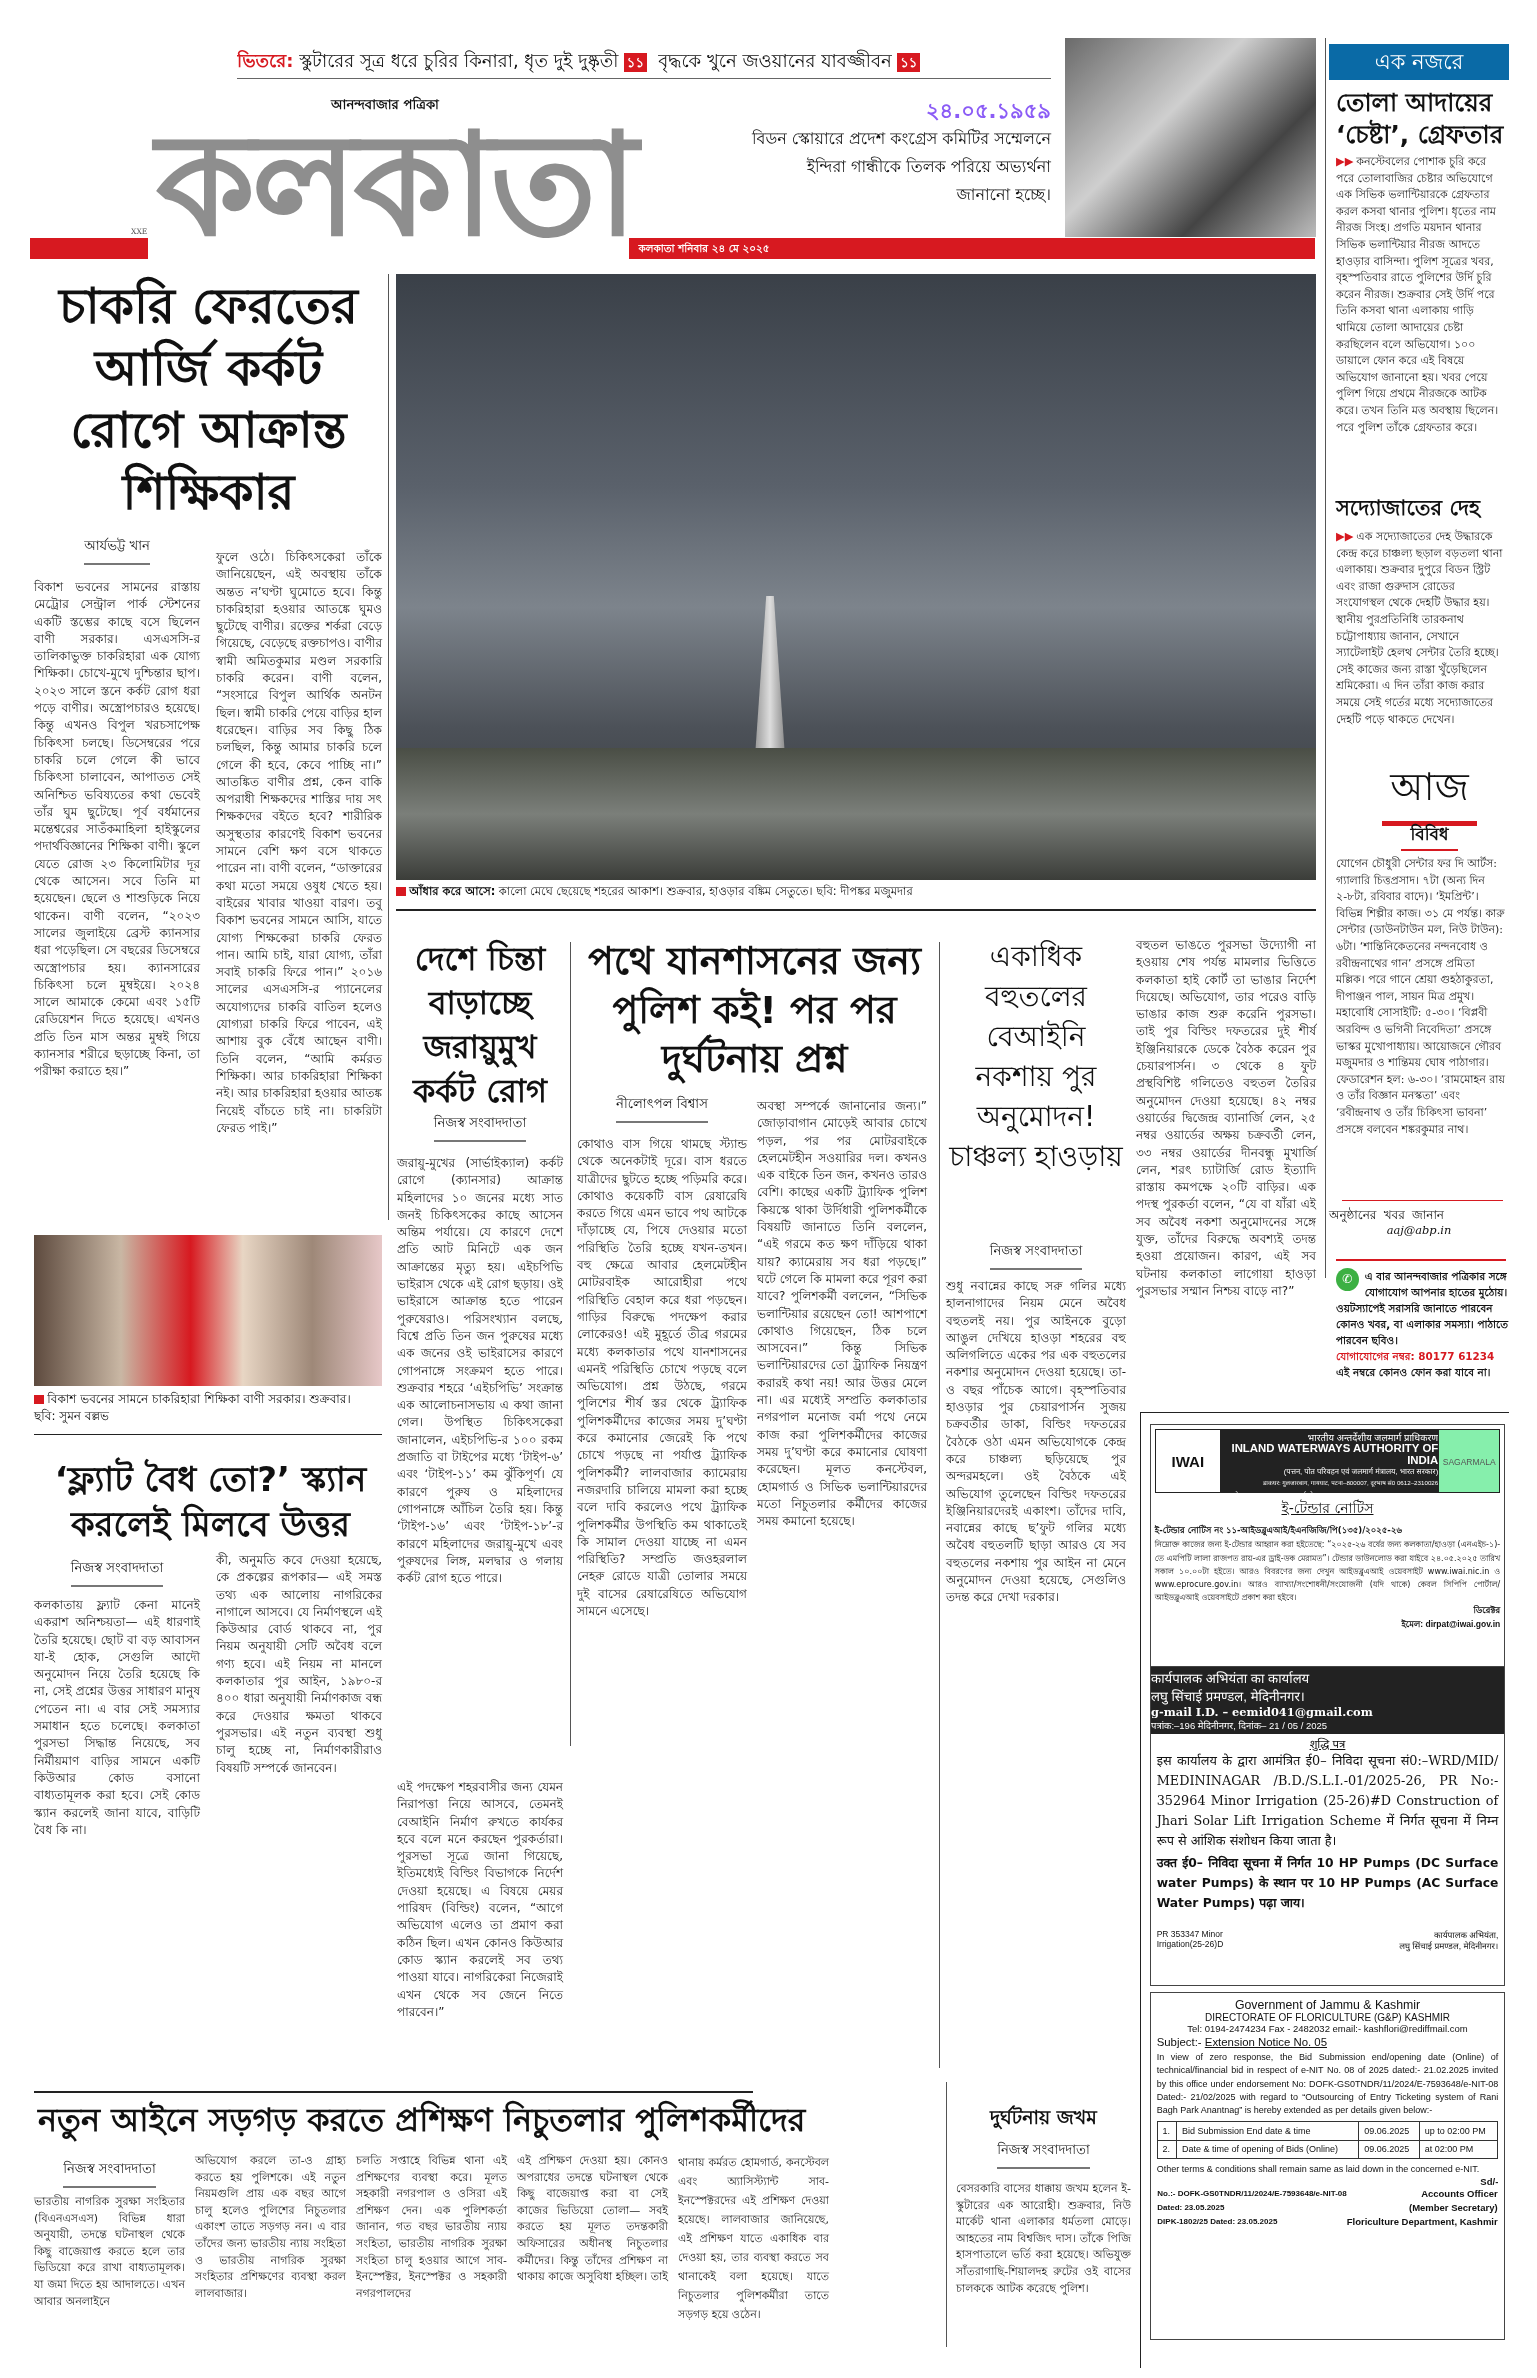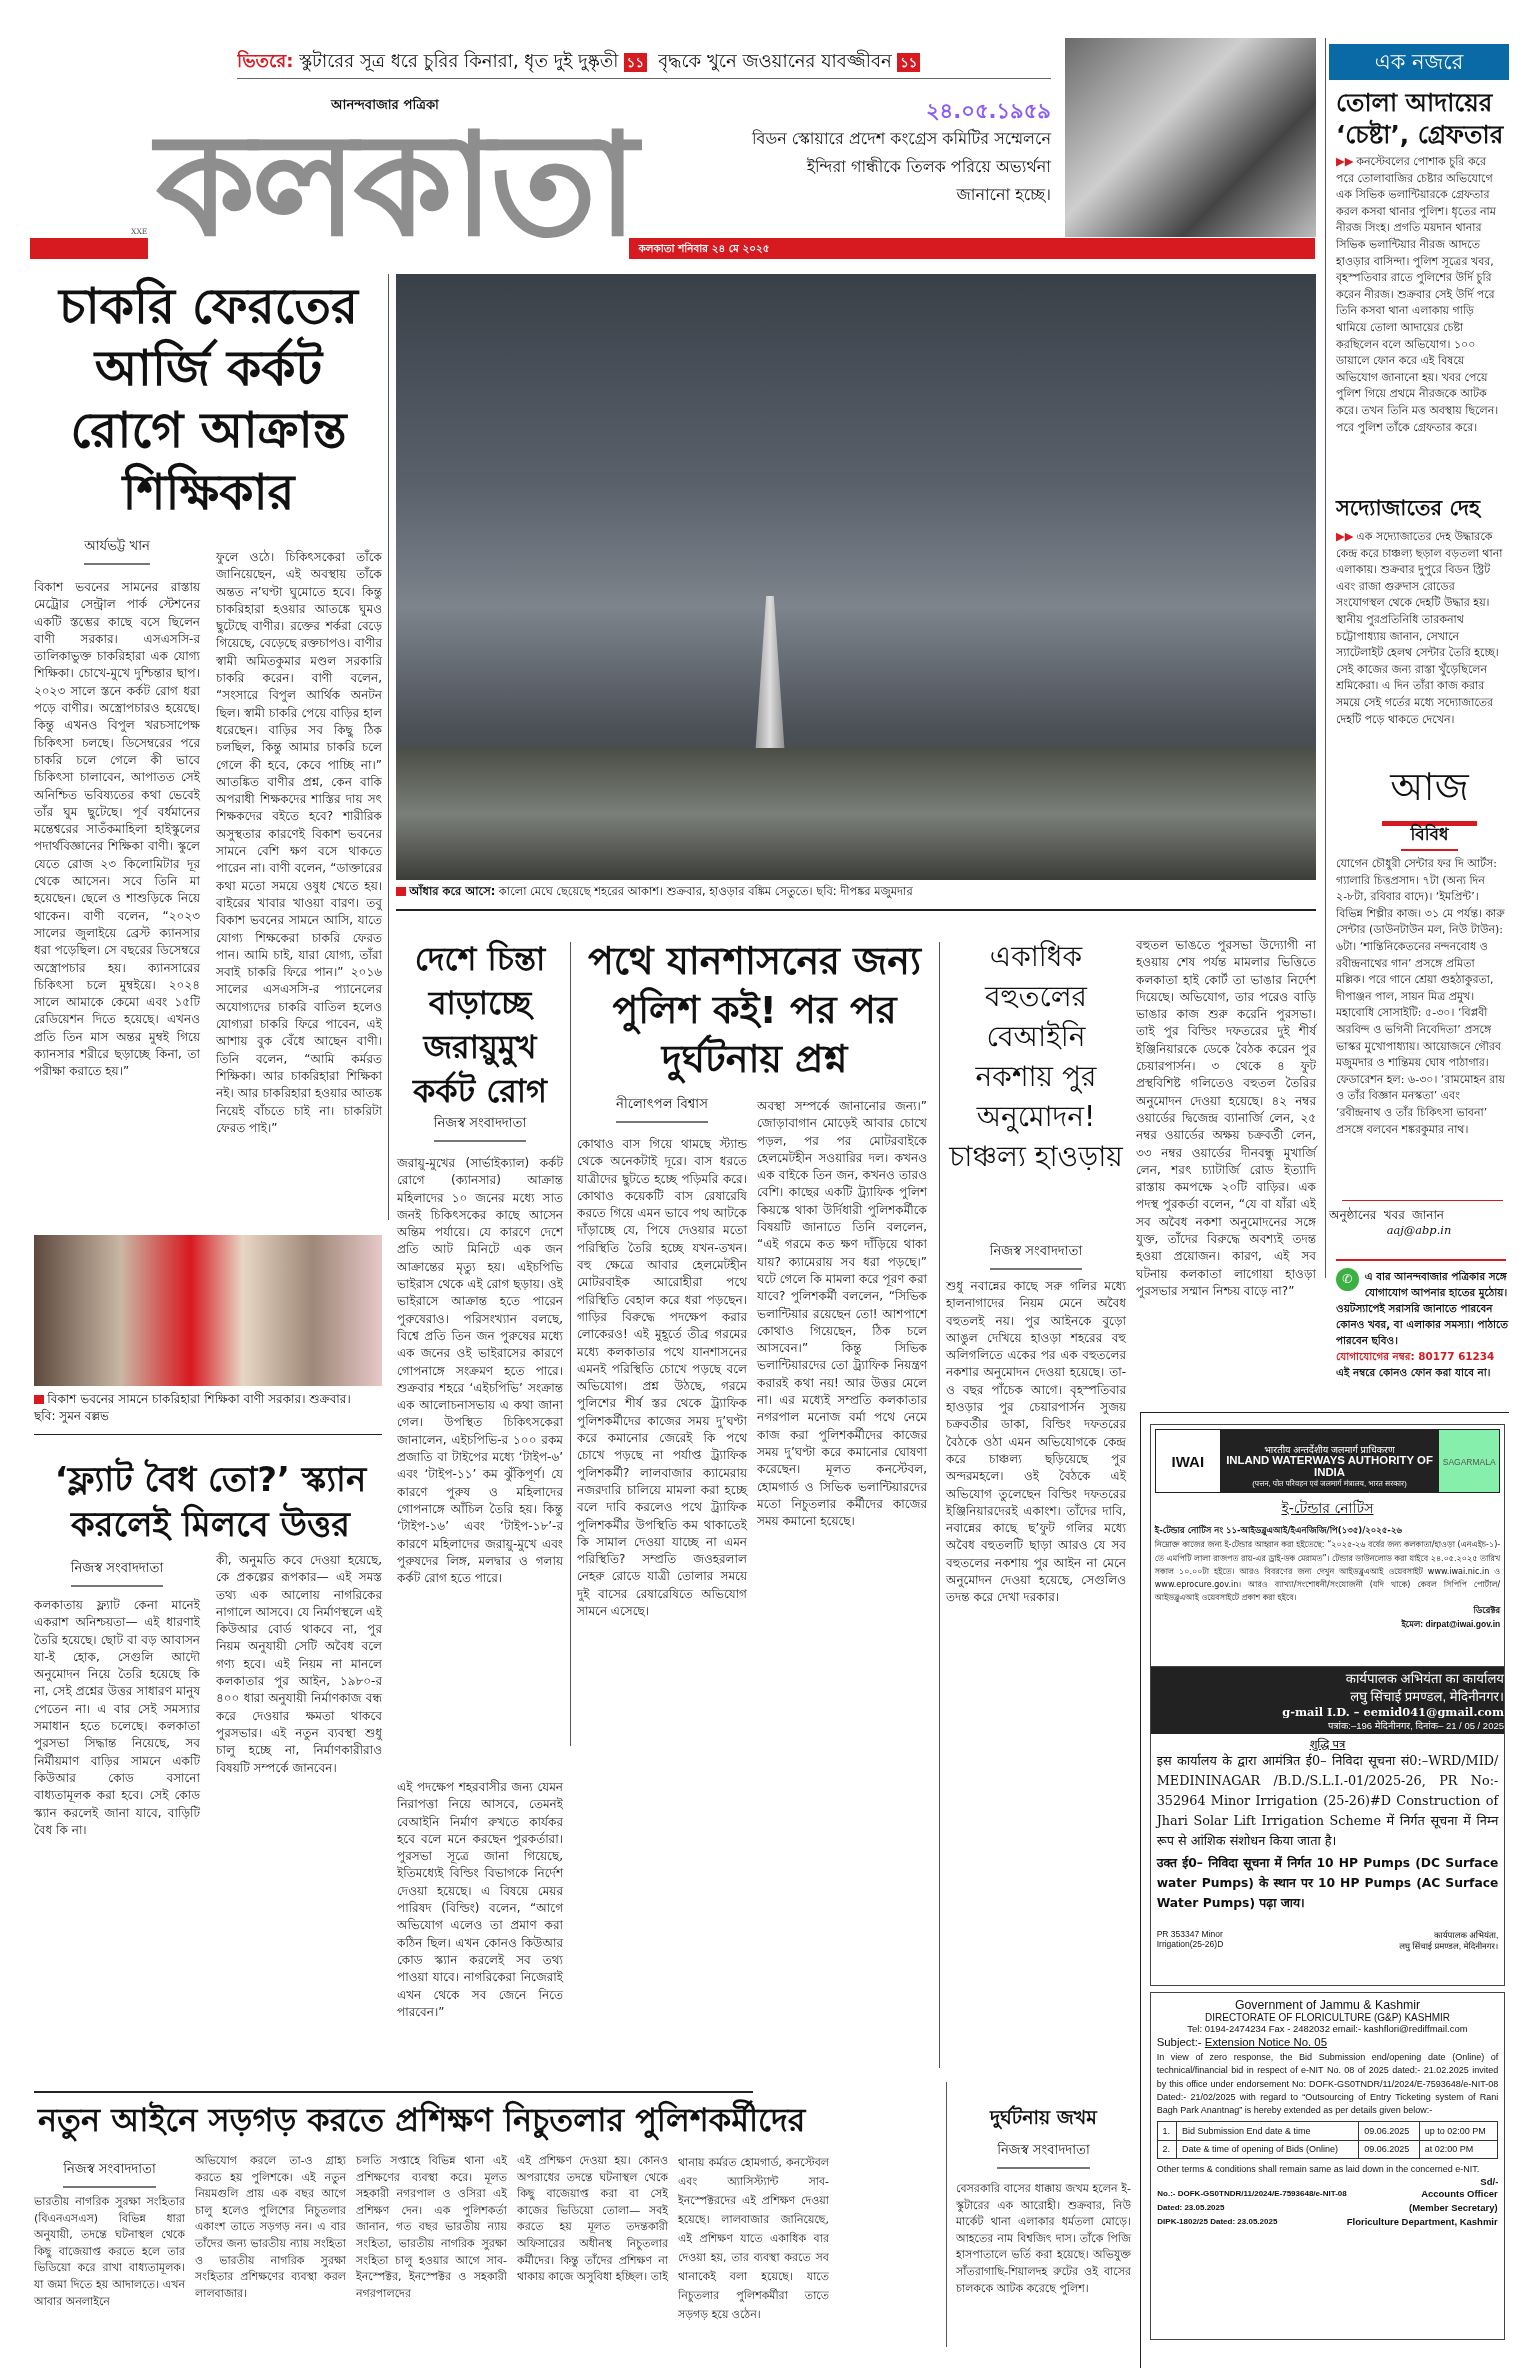--- a/index.html
+++ b/index.html
@@ -119,38 +119,38 @@
   <div class="bylinewrap"><span class="byline">নিজস্ব সংবাদদাতা</span></div>
 </div>
 <div class="abs txt" style="left:946px;top:1278px;width:180px">শুধু নবান্নের কাছে সরু গলির মধ্যে হালনাগাদের নিয়ম মেনে অবৈধ বহুতলই নয়। পুর আইনকে বুড়ো আঙুল দেখিয়ে হাওড়া শহরের বহু অলিগলিতে একের পর এক বহুতলের নকশার অনুমোদন দেওয়া হয়েছে। তা-ও বছর পাঁচেক আগে। বৃহস্পতিবার হাওড়ার পুর চেয়ারপার্সন সুজয় চক্রবর্তীর ডাকা, বিল্ডিং দফতরের বৈঠকে ওঠা এমন অভিযোগকে কেন্দ্র করে চাঞ্চল্য ছড়িয়েছে পুর অন্দরমহলে। ওই বৈঠকে এই অভিযোগ তুলেছেন বিল্ডিং দফতরের ইঞ্জিনিয়ারদেরই একাংশ। তাঁদের দাবি, নবান্নের কাছে ছ’ফুট গলির মধ্যে অবৈধ বহুতলটি ছাড়া আরও যে সব বহুতলের নকশায় পুর আইন না মেনে অনুমোদন দেওয়া হয়েছে, সেগুলিও তদন্ত করে দেখা দরকার।</div>
 <div class="abs txt" style="left:1136px;top:937px;width:180px">বহুতল ভাঙতে পুরসভা উদ্যোগী না হওয়ায় শেষ পর্যন্ত মামলার ভিত্তিতে কলকাতা হাই কোর্ট তা ভাঙার নির্দেশ দিয়েছে। অভিযোগ, তার পরেও বাড়ি ভাঙার কাজ শুরু করেনি পুরসভা। তাই পুর বিল্ডিং দফতরের দুই শীর্ষ ইঞ্জিনিয়ারকে ডেকে বৈঠক করেন পুর চেয়ারপার্সন। ৩ থেকে ৪ ফুট প্রস্থবিশিষ্ট গলিতেও বহুতল তৈরির অনুমোদন দেওয়া হয়েছে। ৪২ নম্বর ওয়ার্ডের দ্বিজেন্দ্র ব্যানার্জি লেন, ২৫ নম্বর ওয়ার্ডের অক্ষয় চক্রবর্তী লেন, ৩৩ নম্বর ওয়ার্ডের দীনবন্ধু মুখার্জি লেন, শরৎ চ্যাটার্জি রোড ইত্যাদি রাস্তায় কমপক্ষে ২০টি বাড়ির। এক পদস্থ পুরকর্তা বলেন, “যে বা যাঁরা এই সব অবৈধ নকশা অনুমোদনের সঙ্গে যুক্ত, তাঁদের বিরুদ্ধে অবশ্যই তদন্ত হওয়া প্রয়োজন। কারণ, এই সব ঘটনায় কলকাতা লাগোয়া হাওড়া পুরসভার সম্মান নিশ্চয় বাড়ে না?”</div>
 
 <div class="abs" style="left:1140px;top:1412px;width:369px;height:956px;border-left:1.9px solid #222;border-top:1.9px solid #222"></div>
 
 <div class="abs ad" style="left:1150px;top:1424px;width:355px;height:246px;padding:3.8px">
   <div style="display:flex;height:64px;background:#222;color:#fff">
     <div style="width:66px;background:#fff;color:#111;font-weight:bold;font-size:15px;text-align:center;line-height:64px;border:0.9px solid #222">IWAI</div>
-    <div style="flex:1;text-align:center;font-size:7.6px;line-height:11.4px;padding-top:15px">
+    <div style="flex:1;text-align:right;font-size:7.6px;line-height:11.4px;padding-top:3px">
       <div style="font-size:9.5px">भारतीय अन्तर्देशीय जलमार्ग प्राधिकरण</div>
       <div style="font-weight:bold;font-size:11.4px">INLAND WATERWAYS AUTHORITY OF INDIA</div>
       <div>(पत्तन, पोत परिवहन एवं जलमार्ग मंत्रालय, भारत सरकार)</div>
       <div style="font-size:6.2px">डाकघर: गुलजारबाग, गायघाट, पटना–800007, दूरभाष सं0 0612–2310026</div>
       <div style="font-size:6.2px">वेबसाइट: http://iwai.nic.in, ई–मेल: iwaiptn@rediffmail.com, dirpat@iwai.gov.in</div>
     </div>
     <div style="width:62px;background:#86efac;color:#555;font-size:8.5px;text-align:center;line-height:64px;border:0.9px solid #222">SAGARMALA</div>
   </div>
   <div style="text-align:center;font-family:'DejaVu Sans',sans-serif;font-size:14px;text-decoration:underline;margin:3.8px 0">ই-টেন্ডার নোটিস</div>
   <div style="font-family:'DejaVu Sans',sans-serif;font-size:8.5px;font-weight:bold">ই-টেন্ডার নোটিস নং ১১-আইডব্লুএআই/ইএনজিজি/পি(১৩৫)/২০২৫-২৬</div>
   <div style="font-family:'DejaVu Sans',sans-serif;font-size:8px;line-height:13.2px;text-align:justify">নিম্নোক্ত কাজের জন্য ই-টেন্ডার আহ্বান করা হইতেছে: “২০২৫-২৬ বর্ষের জন্য কলকাতা/হাওড়া (এনএইচ-১)-তে এমপিটি লালা রাজপত রায়-এর ড্রাই-ডক মেরামত”। টেন্ডার ডাউনলোড করা যাইবে ২৪.০৫.২০২৫ তারিখ সকাল ১০.০০টা হইতে। আরও বিবরণের জন্য দেখুন আইডব্লুএআই ওয়েবসাইট www.iwai.nic.in ও www.eprocure.gov.in। আরও ব্যাখ্যা/সংশোধনী/সংযোজনী (যদি থাকে) কেবল সিপিপি পোর্টাল/আইডব্লুএআই ওয়েবসাইটে প্রকাশ করা হইবে।</div>
   <div style="text-align:right;font-family:'DejaVu Sans',sans-serif;font-size:8.5px;font-weight:bold">ডিরেক্টর</div>
   <div style="text-align:right;font-size:8.5px;font-weight:bold">ইমেল: dirpat@iwai.gov.in</div>
 </div>
 
 <div class="abs ad" style="left:1150px;top:1666px;width:355px;height:320px">
-  <div style="background:#222;color:#fff;text-align:right;padding:1.9px 0">
+  <div style="background:#222;color:#fff;text-align:left;padding:1.9px 0">
     <div style="font-size:13.2px">कार्यपालक अभियंता का कार्यालय</div>
     <div style="font-size:13.2px">लघु सिंचाई प्रमण्डल, मेदिनीनगर।</div>
     <div style="font-family:'DejaVu Serif',serif;font-weight:bold;font-size:11.4px">g-mail I.D. – eemid041@gmail.com</div>
     <div style="font-size:9.5px">पत्रांक:–196  मेदिनीनगर, दिनांक– 21 / 05 / 2025</div>
   </div>
   <div style="padding:1.9px 5.7px">
     <div style="text-align:center;text-decoration:underline;font-size:11.4px">शुद्धि पत्र</div>
     <div style="font-family:'DejaVu Serif',serif;font-size:12.8px;line-height:20px;text-align:justify">इस कार्यालय के द्वारा आमंत्रित ई0– निविदा सूचना सं0:–WRD/MID/ MEDININAGAR /B.D./S.L.I.-01/2025-26, PR No:- 352964 Minor Irrigation (25-26)#D Construction of Jhari Solar Lift Irrigation Scheme में निर्गत सूचना में निम्न रूप से आंशिक संशोधन किया जाता है।</div>
     <div style="font-family:'DejaVu Sans',sans-serif;font-weight:bold;font-size:12.3px;line-height:20px;text-align:justify;margin-top:1.9px">उक्त ई0– निविदा सूचना में निर्गत 10 HP Pumps (DC Surface water Pumps) के स्थान पर 10 HP Pumps (AC Surface Water Pumps) पढ़ा जाय।</div>
     <div style="display:flex;justify-content:space-between;font-size:8.5px;margin-top:16px">

